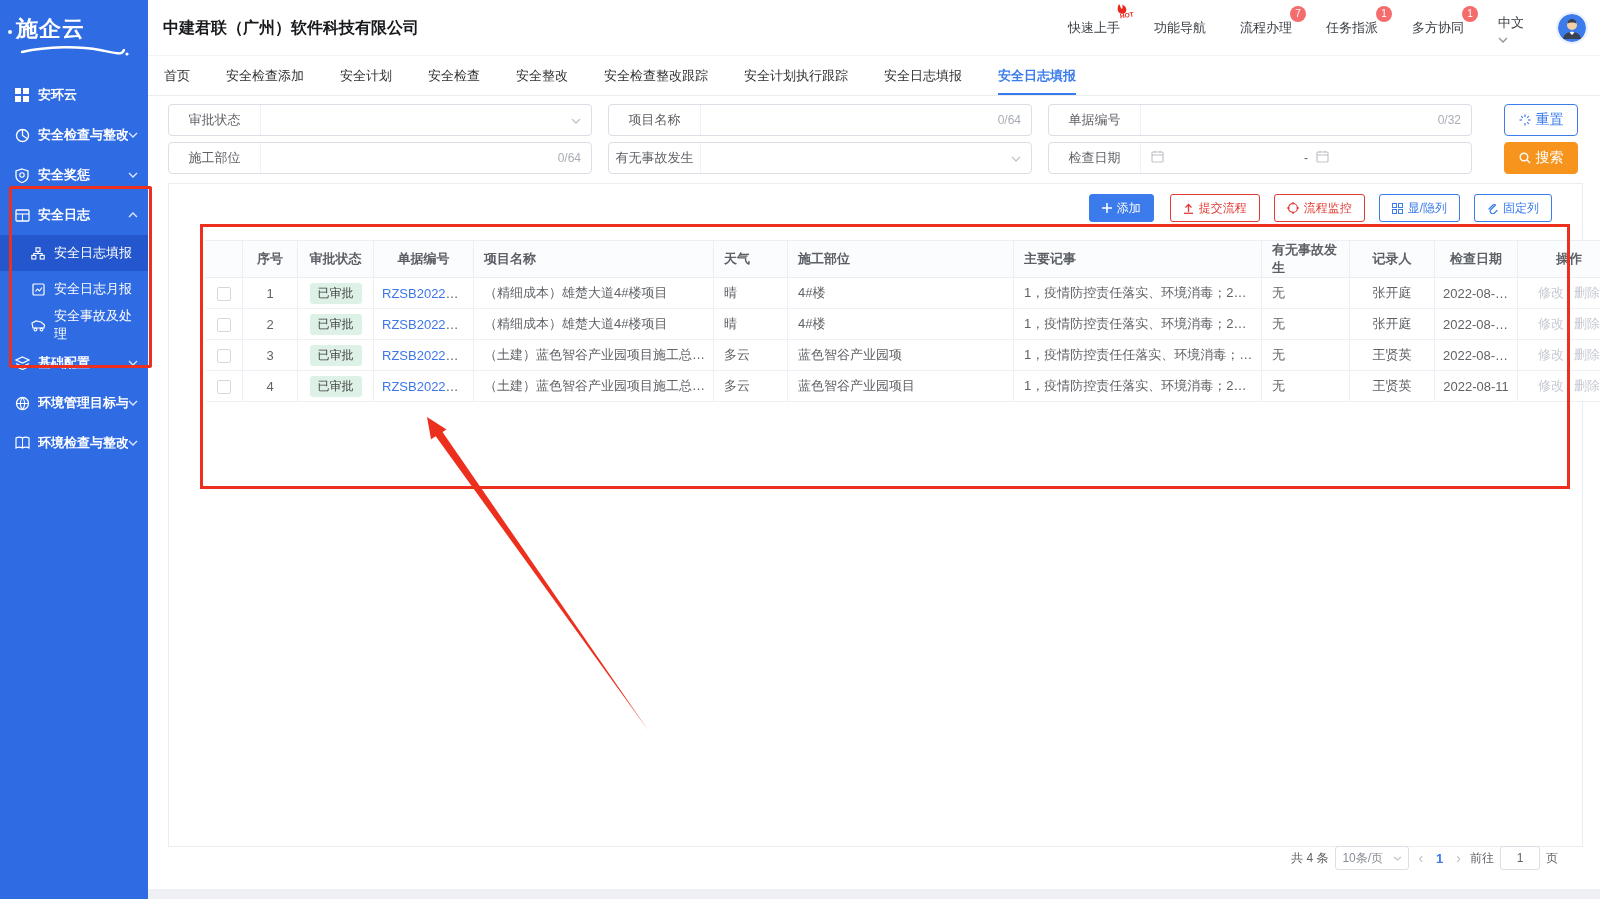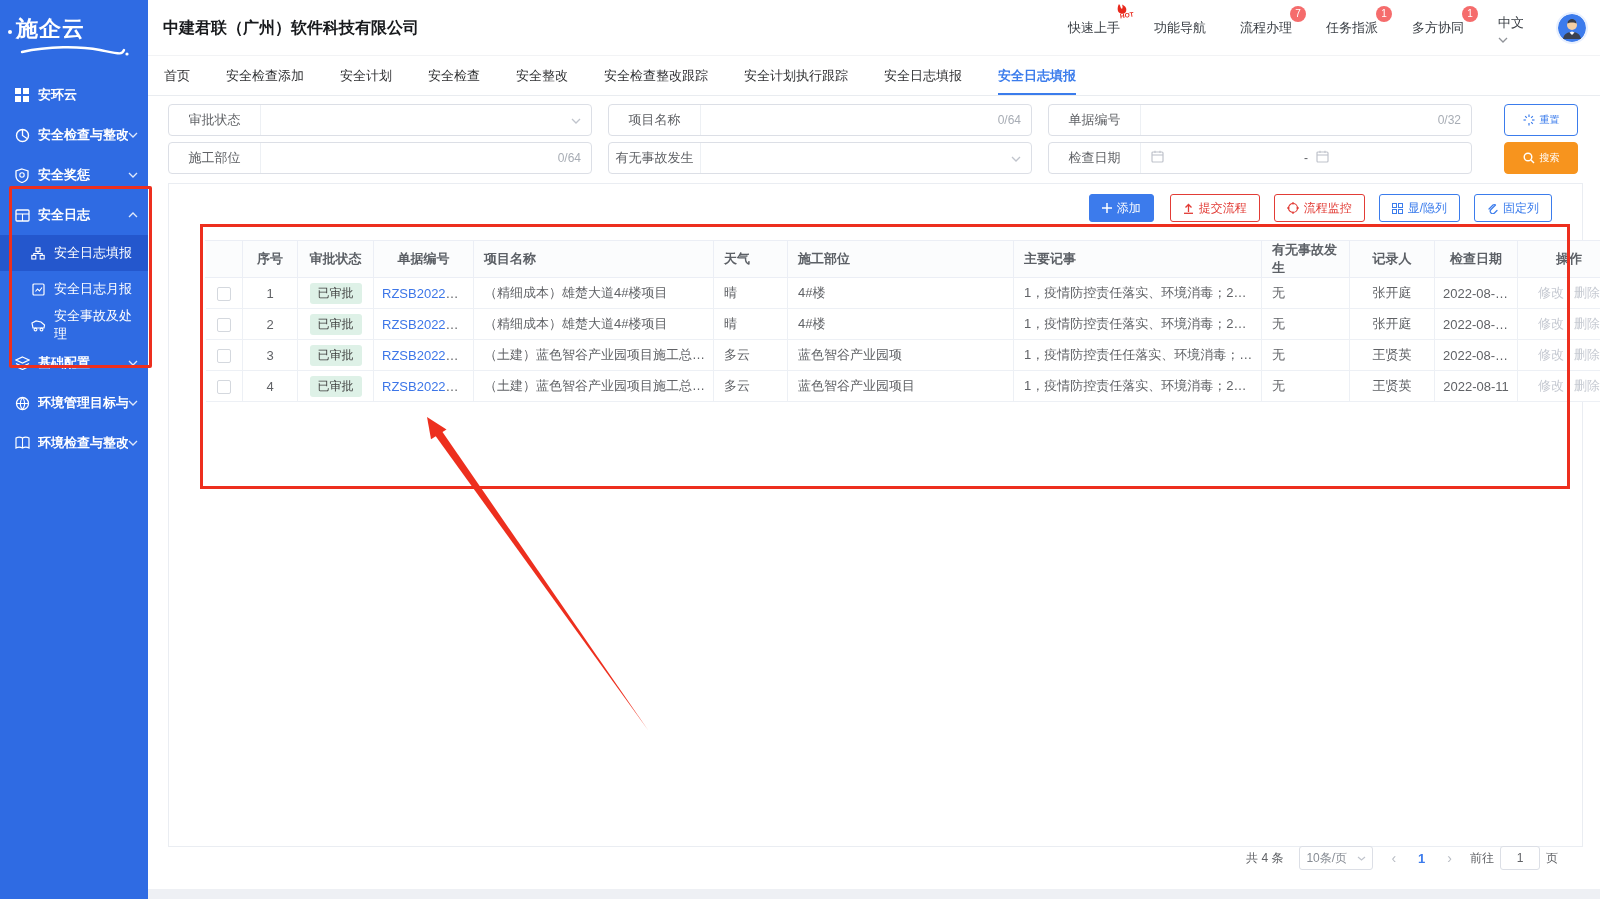--- a/index.html
+++ b/index.html
@@ -41,21 +41,21 @@
   
   .filters { position:absolute; left:20px; top:104px; width:1412px; }
   .frow { display:flex; gap:16px; margin-bottom:6px; }
   .ffield { width:424px; height:32px; border:1px solid #dcdfe6; border-radius:4px; display:flex; align-items:center; background:#fff; }
   .flabel { width:92px; text-align:center; font-size:13px; color:#606266; border-right:1px solid #edf0f4; line-height:30px; flex:none; white-space:nowrap; }
   .finput { flex:1; display:flex; align-items:center; padding:0 10px; color:#9aa0a8; font-size:12px; }
   .counter { margin-left:auto; color:#a8adb5; }
   .fchev { margin-left:auto; }
   .dateicon { margin-right:6px; }
   .datesep { margin:0 8px; color:#606266; flex:none; }
-  .fbtn { width:74px; height:32px; border-radius:4px; font-size:10px; display:flex; align-items:center; justify-content:center; gap:5px; cursor:pointer; flex:none; margin-left:16px; }
+  .fbtn { width:74px; height:32px; border-radius:4px; font-size:14px; display:flex; align-items:center; justify-content:center; gap:5px; cursor:pointer; flex:none; margin-left:16px; }
   .btn-reset { background:#fff; border:1px solid #3b7cec; color:#3b7cec; }
   .btn-search { background:#f7941e; border:1px solid #f7941e; color:#fff; }
 
   
   .card { position:absolute; left:20px; top:183px; width:1415px; height:664px; border:1px solid #eaedf2; background:#fff;padding-left:36px; }
   .toolbar { display:flex; justify-content:flex-end; align-items:center; gap:14px; margin:10px 30px 0 0; }
   .tbtn { height:28px; padding:0 12px; border-radius:3px; font-size:12px; display:flex; align-items:center; gap:5px; cursor:pointer; background:#fff; white-space:nowrap; }
   .tbtn.primary { background:#3c7bec; border:1px solid #3c7bec; color:#fff; margin-right:2px; }
   .tbtn.danger { border:1px solid #e23c36; color:#e23c36; }
   .tbtn.ghost { border:1px solid #3b7cec; color:#3b7cec; }
@@ -65,21 +65,21 @@
   .grid th:first-child { border-left:1px solid transparent; }
   .grid td { height:31px; border:1px solid #edf0f5; border-left:none; background:#fff; padding:0 8px; white-space:nowrap; overflow:hidden; text-overflow:ellipsis; }
   .grid th.tl, .grid td.tl { text-align:left; padding-left:10px; }
   .grid td.tc, .grid th.tc { text-align:center; }
   .cb { display:inline-block; width:14px; height:14px; border:1px solid #d4d8de; border-radius:2px; background:#fff; vertical-align:middle; cursor:pointer; }
   .sbadge { display:inline-block; min-width:52px; padding:2px 8px; background:#def1e7; color:#404040; border-radius:3px; font-size:12px; }
   .link { color:#3d76e8; text-decoration:none; cursor:pointer; }
   .ops span { color:#c6cad2; margin:0 5px; cursor:pointer; }
 
   
-  .pager { position:absolute; right:42px; top:846px; display:flex; align-items:center; gap:16px; font-size:12px; color:#606266; }
+  .pager { position:absolute; right:42px; top:846px; display:flex; align-items:center; gap:7px; font-size:12px; color:#606266; }
   .psel { width:74px; height:24px; border:1px solid #dcdfe6; border-radius:3px; display:flex; align-items:center; justify-content:space-between; padding:0 6px; color:#888d95; cursor:pointer; background:#fff; }
   .parrow { color:#b8bcc4; font-size:14px; cursor:pointer; padding:0 2px; }
   .pnum { color:#3c7bec; font-weight:bold; font-size:13px; padding:0 4px; cursor:pointer; }
   .pgoto { display:flex; align-items:center; gap:6px; }
   .pinput { width:40px; height:24px; border:1px solid #dcdfe6; border-radius:3px; text-align:center; font-size:12px; color:#606266; outline:none; }
 
   
   .anno { position:absolute; border:3px solid #ed2f1e; z-index:50; pointer-events:none; }
   .anno-sidebar { left:9px; top:186px; width:143px; height:182px; border-radius:2px; }
   .anno-table { left:200px; top:224px; width:1370px; height:265px; }

